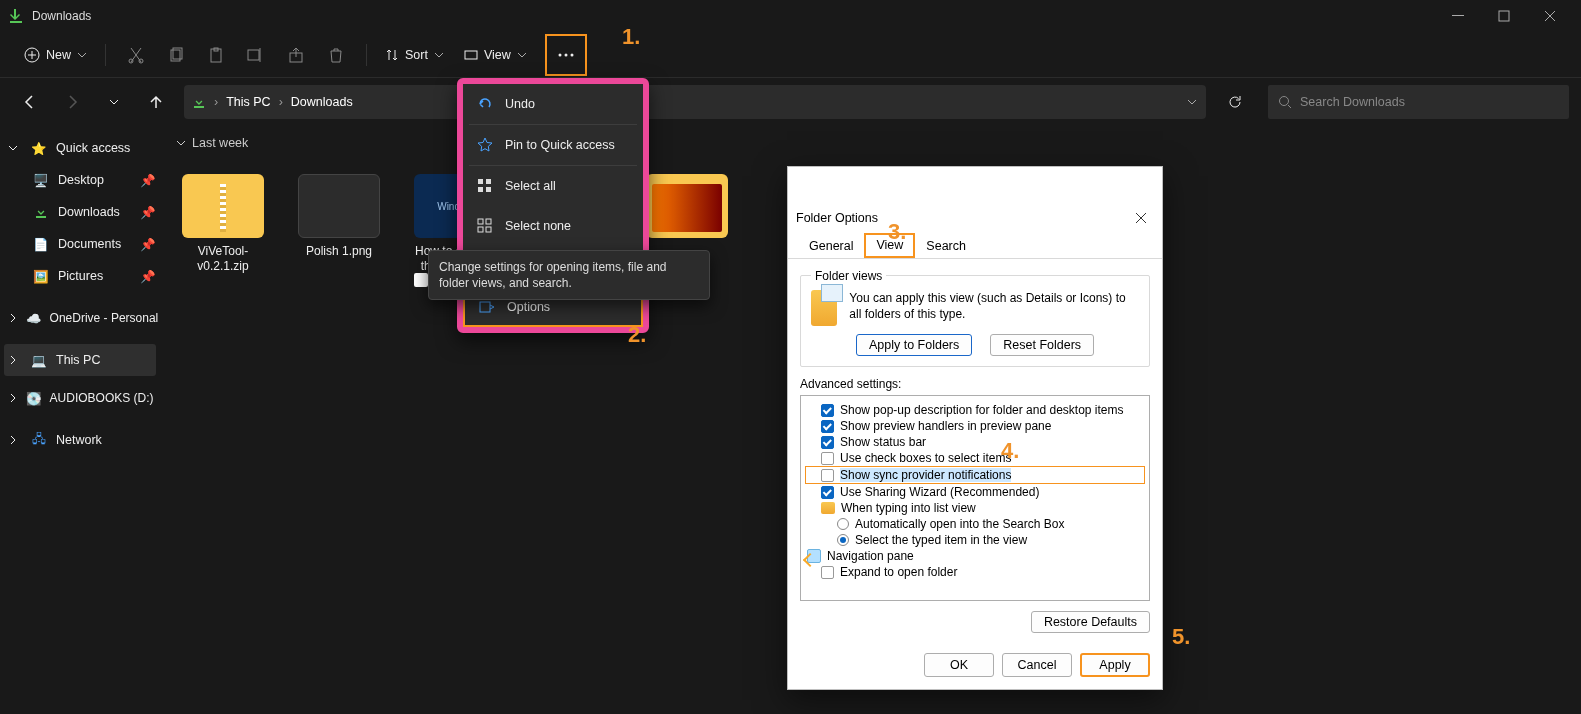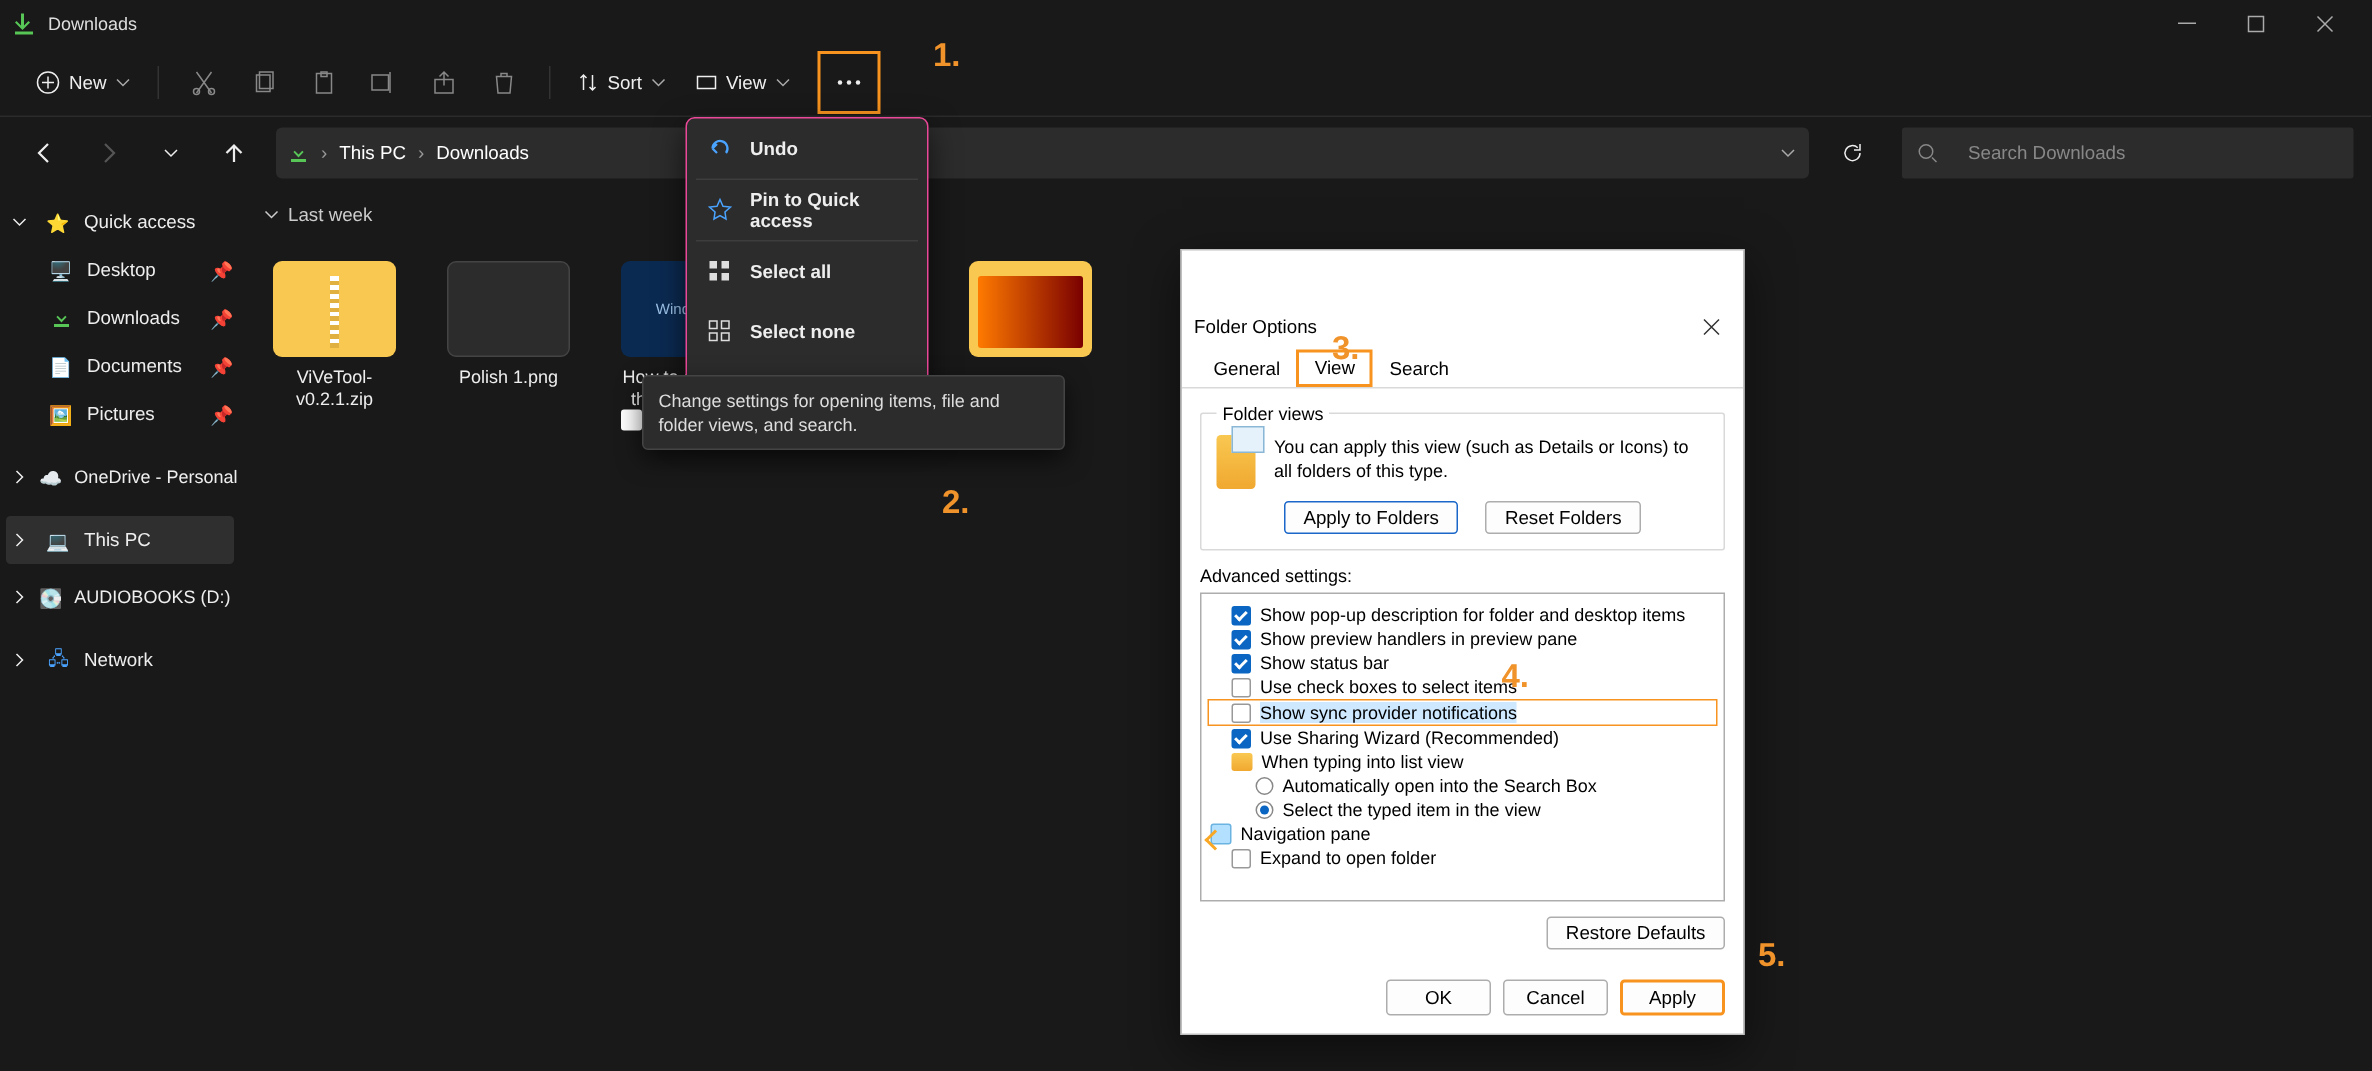--- a/index.html
+++ b/index.html
@@ -23,21 +23,21 @@
   .morebtn { width:42px; height:42px; display:flex; align-items:center; justify-content:center; border:2px solid #f7931e; color:#eee; }
   .callout { font-family:"Segoe UI", sans-serif; font-weight:600; font-size:22px; color:#f0932b; position:absolute; }
   
   
   .navrow { display:flex; align-items:center; height:48px; background:#191919; padding:0 12px; gap:6px;}
   .navrow .nbtn { width:36px; height:36px; display:flex; align-items:center; justify-content:center; color:#eee;}
   .navrow .nbtn.dis { color:#555;}
   .addrbar { flex:0 0 1022px; height:34px; background:#2c2c2c; border-radius:4px; display:flex; align-items:center; padding:0 8px; gap:8px; margin-left:4px;}
   .crumbchev { color:#999; }
   .refreshbtn { width:34px; height:34px; display:flex; align-items:center; justify-content:center; color:#eee; margin-left:6px;}
-  .searchbox { flex:1; margin-left:10px; height:34px; background:#2c2c2c; border-radius:2px; display:flex; align-items:center; padding:0 10px; gap:20px; color:#888;}
+  .searchbox { flex:1; margin-left:10px; height:34px; background:#2c2c2c; border-radius:2px; display:flex; align-items:center; padding:0 10px; gap:8px; color:#888;}
   
   
   .body { display:flex; height:calc(100% - 32px - 46px - 48px); background:#191919;}
   .sidebar { width:160px; padding:6px 4px; }
   .srow { display:flex; align-items:center; height:32px; padding:0 4px; gap:8px; color:#eee; border-radius:3px;}
   .srow.sel { background:#2f2f2f;}
   .srow.child { padding-left:28px; justify-content:flex-start;}
   .srow .exp { width:14px; color:#eee;}
   .srow .pin { margin-left:auto; color:#888; width:12px;}
   .srow .icon { width:18px; height:18px; display:flex; align-items:center; justify-content:center;}
@@ -48,21 +48,21 @@
   .grid { display:flex; gap:30px; padding:20px 20px; flex-wrap:wrap; align-items:flex-start;}
   .item { width:86px; display:flex; flex-direction:column; align-items:center;}
   .item .thumb { width:82px; height:64px; border-radius:6px; margin-bottom:6px; background-size:cover; background-position:center;}
   .item .lbl { text-align:center; font-size:12px; color:#eee; line-height:1.25; word-wrap:break-word;}
   .zipfolder { background:linear-gradient(to bottom, #f9c851 0%, #f9c851 100%); position:relative; border-radius:4px;}
   .zipfolder::before{content:"";position:absolute;left:50%;top:10px;bottom:6px;width:6px;margin-left:-3px;background:repeating-linear-gradient(0deg,#e0b040 0 3px,#fff 3px 6px);}
   .shortcut { position:relative;}
   .shortcut::after{content:"";position:absolute;left:2px;bottom:2px;width:14px;height:14px;background:#fff;border-radius:2px;}
   
   
-  .ctxmenu { position:absolute; left:457px; top:78px; width:162px; background:#2c2c2c; border-radius:6px; border:1px solid #ec4899; box-shadow:0 8px 20px rgba(0,0,0,.6); overflow:hidden;font-weight:bold;}
+  .ctxmenu { position:absolute; left:457px; top:78px; width:192px; background:#2c2c2c; border-radius:6px; border:6px solid #ec4899; box-shadow:0 8px 20px rgba(0,0,0,.6); overflow:hidden;}
   .ctxrow { display:flex; align-items:center; gap:12px; height:40px; padding:0 14px; color:#eee;}
   .ctxrow .cicon{ color:#4aa3ff;}
   .ctxrow.whitei .cicon{color:#ddd;}
   .ctxrow.opt { border:2px solid #f7931e; height:40px;}
   .ctxsep { height:1px; background:#3d3d3d; margin:0 6px;}
   
   
   .tooltip { position:absolute; left:428px; top:250px; width:282px; background:#2c2c2c; border:1px solid #444; border-radius:4px; padding:8px 10px; color:#ddd; font-size:12px; line-height:1.35; box-shadow:0 6px 16px rgba(0,0,0,.6);}
   
   
@@ -430,20 +430,29 @@
         <svg width="16" height="16" viewBox="0 0 16 16">
           <rect x="1" y="1" width="5" height="5" fill="currentColor"></rect>
           <rect x="9" y="1" width="5" height="5" stroke="currentColor" fill="none"></rect>
           <rect x="1" y="9" width="5" height="5" stroke="currentColor" fill="none"></rect>
           <rect x="9" y="9" width="5" height="5" fill="currentColor"></rect>
         </svg>
       </span>
     <span>Invert selection</span>
   </div>
   <div class="ctxsep"></div>
+  <div class="ctxrow opt">
+    <span class="cicon">
+        <svg width="16" height="16" viewBox="0 0 16 16">
+          <rect x="1" y="3" width="10" height="10" stroke="currentColor" fill="none"></rect>
+          <path d="M11 6l4 2-4 2" stroke="currentColor" fill="none"></path>
+        </svg>
+      </span>
+    <span>Options</span>
+  </div>
 </div>
 
 <span class="callout" style="left:628px; top:322px;">2.</span>
 
 <div class="tooltip">
   <span>Change settings for opening items, file and folder views, and search.</span>
 </div>
 
 <div class="dialog">
   <div class="dlg-title">

